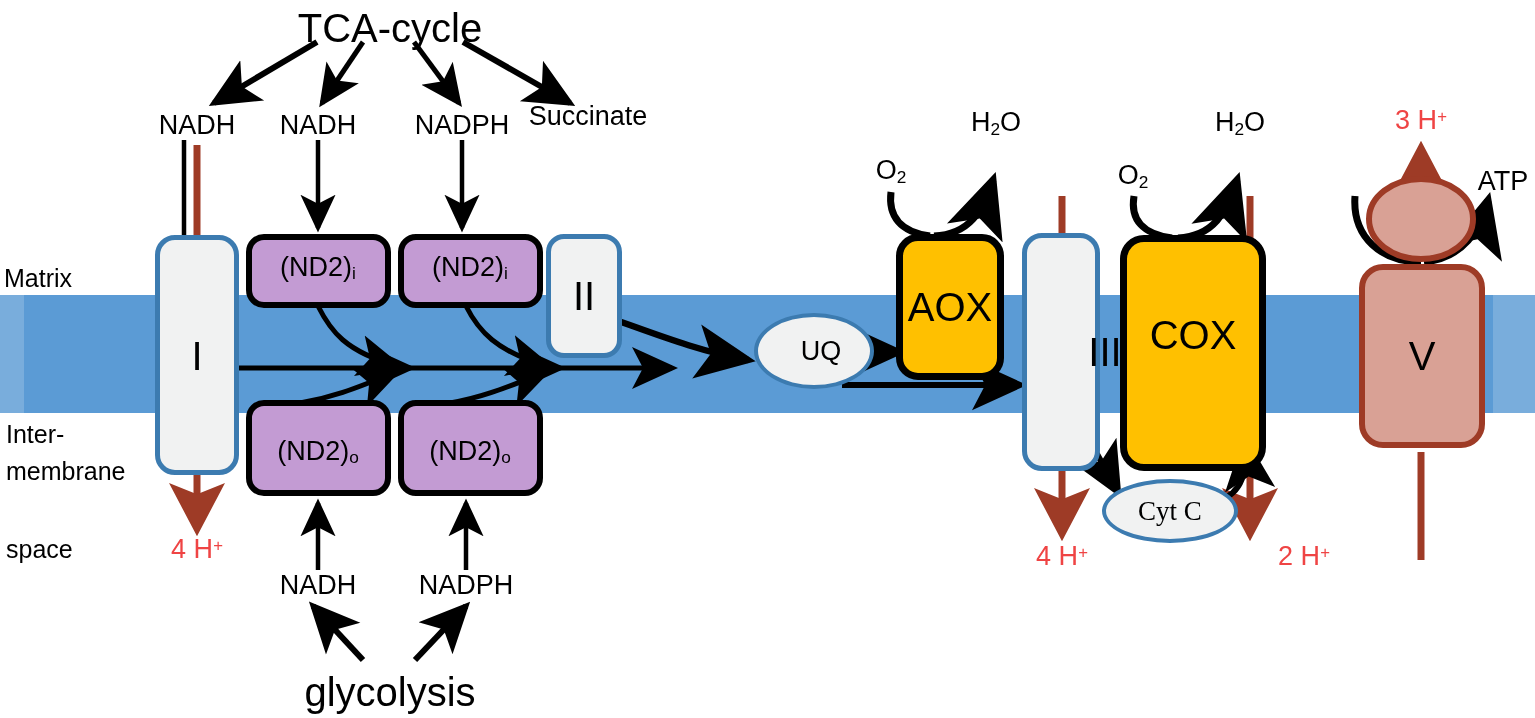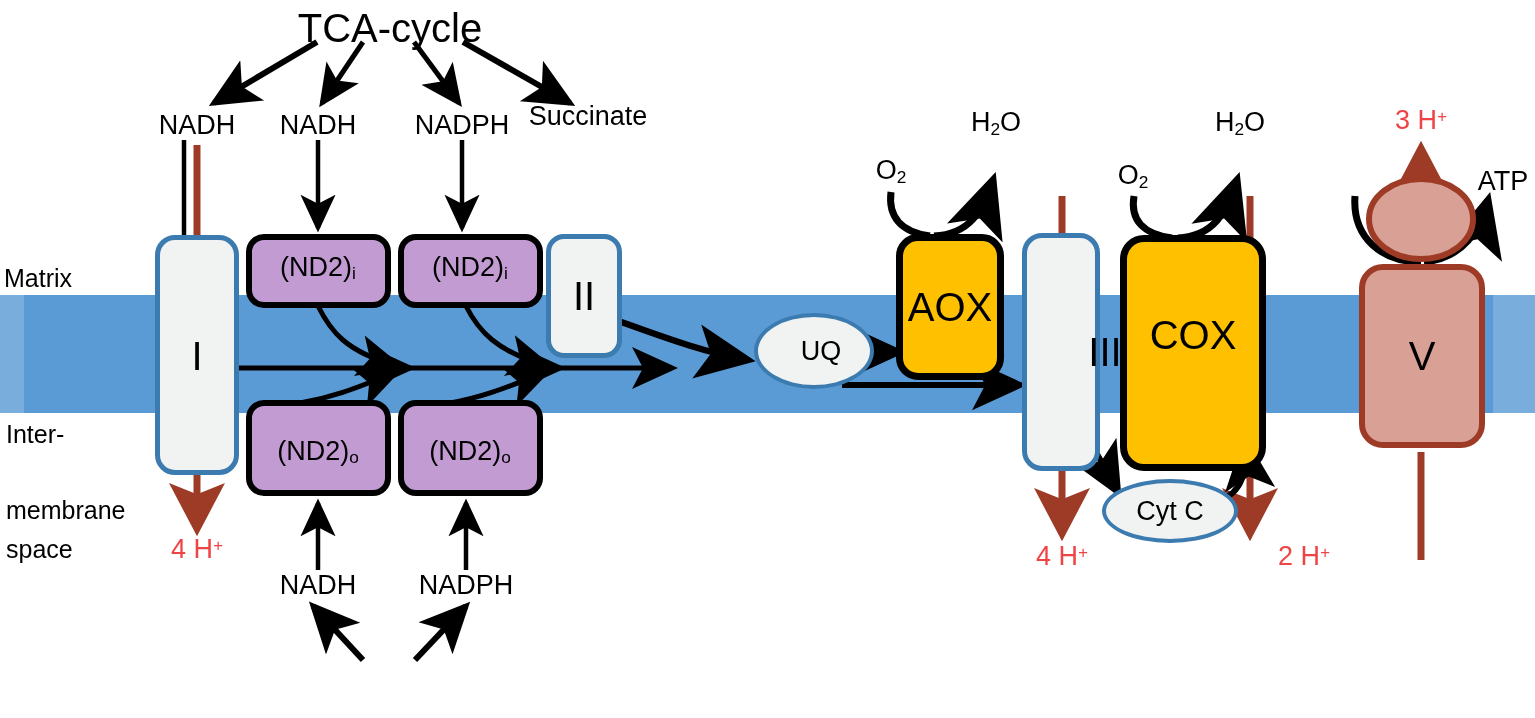--- a/index.html
+++ b/index.html
@@ -199,27 +199,28 @@
   <div style="position:absolute;left:1359px;top:264px;width:126px;height:184px;
               background:#D9A195;border:6px solid #9E3B26;border-radius:24px;box-sizing:border-box;"></div>
   <div class="cplx-label big" style="left:1422px;top:356px;">V</div>
 
   <div style="position:absolute;left:754px;top:313px;width:120px;height:76px;
               background:#F1F2F2;border:4px solid #3C7BB0;border-radius:50%;box-sizing:border-box;"></div>
   <div class="cplx-label med" style="left:821px;top:351px;">UQ</div>
 
   <div style="position:absolute;left:1102px;top:479px;width:136px;height:64px;
               background:#F1F2F2;border:4px solid #3C7BB0;border-radius:50%;box-sizing:border-box;"></div>
-  <div class="cplx-label med" style="left:1170px;top:511px;">Cyt C</div>
+  <div class="cplx-label med" style="left:1170px;top:511px;font-family:Liberation Serif, serif;">Cyt C</div>
 
   <div class="txt center big" style="left:390px;top:8px;">TCA-cycle</div>
+  <div class="txt center big" style="left:390px;top:672px;">glycolysis</div>
 
   <div class="txt sm" style="left:4px;top:266px;">Matrix</div>
   <div class="txt sm" style="left:6px;top:422px;">Inter-</div>
-  <div class="txt sm" style="left:6px;top:459px;margin-top:39px;">membrane</div>
+  <div class="txt sm" style="left:6px;top:459px;">membrane</div>
   <div class="txt sm" style="left:6px;top:496px;margin-top:41px;">space</div>
 
   <div class="txt center med" style="left:197px;top:112px;">NADH</div>
   <div class="txt center med" style="left:318px;top:112px;">NADH</div>
   <div class="txt center med" style="left:462px;top:112px;">NADPH</div>
   <div class="txt center med" style="left:588px;top:103px;">Succinate</div>
 
   <div class="txt center med" style="left:318px;top:572px;">NADH</div>
   <div class="txt center med" style="left:466px;top:572px;">NADPH</div>
 

